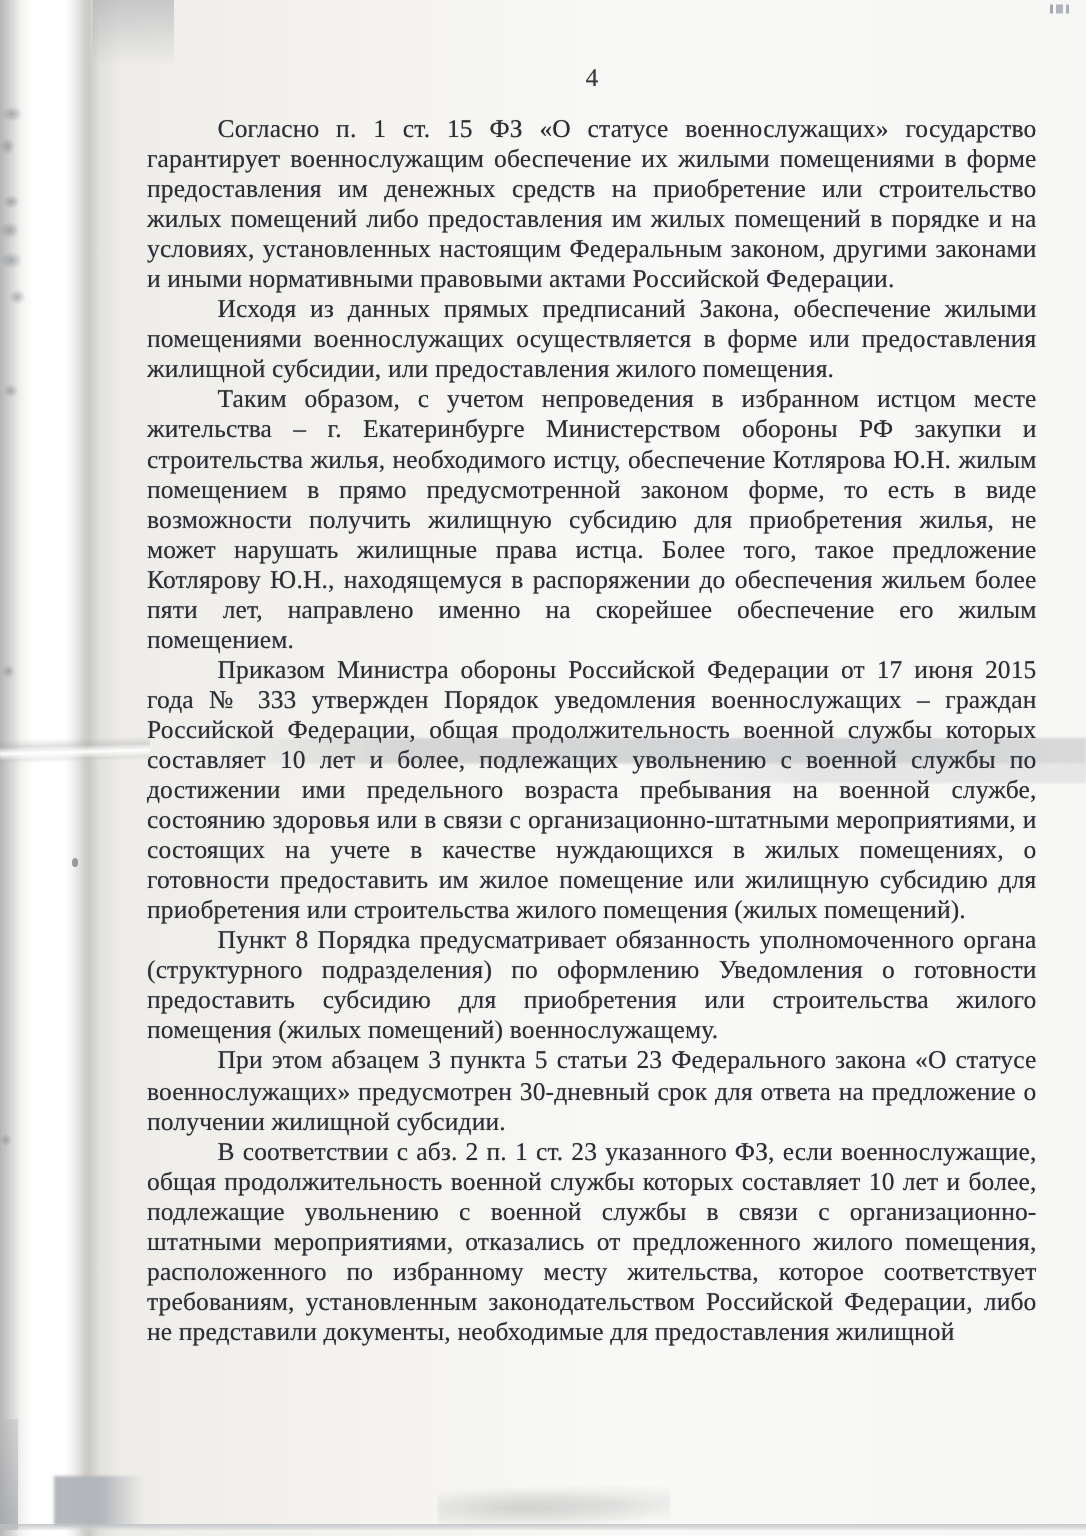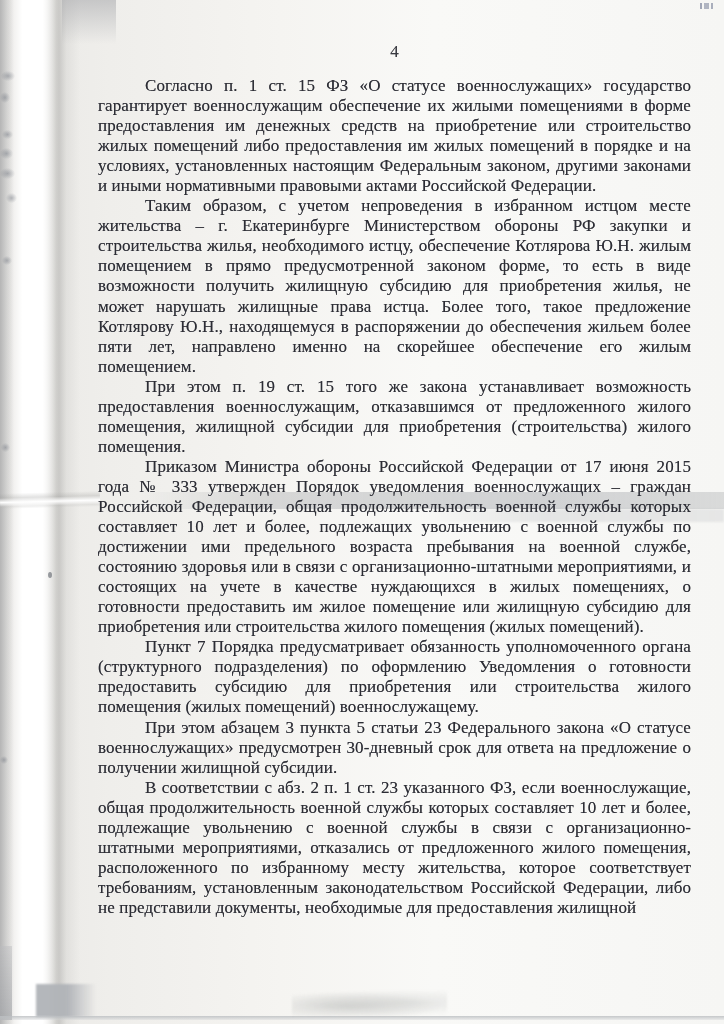--- a/index.html
+++ b/index.html
@@ -115,21 +115,21 @@
   <div class="artifact blob b6"></div>
   <div class="artifact blob b7"></div>
   <div class="artifact blob b8"></div>
   <div class="artifact blob b9"></div>
   <div class="artifact speck"></div>
 
   <div class="page-number">4</div>
 
   <div class="text-block">
     <p>Согласно п. 1 ст. 15 ФЗ «О статусе военнослужащих» государство гарантирует военнослужащим обеспечение их жилыми помещениями в форме предоставления им денежных средств на приобретение или строительство жилых помещений либо предоставления им жилых помещений в порядке и на условиях, установленных настоящим Федеральным законом, другими законами и иными нормативными правовыми актами Российской Федерации.</p>
+    <p>Исходя из данных прямых предписаний Закона, обеспечение жилыми помещениями военнослужащих осуществляется в форме или предоставления жилищной субсидии, или предоставления жилого помещения.</p>
     <p>Таким образом, с учетом непроведения в избранном истцом месте жительства – г. Екатеринбурге Министерством обороны РФ закупки и строительства жилья, необходимого истцу, обеспечение Котлярова Ю.Н. жилым помещением в прямо предусмотренной законом форме, то есть в виде возможности получить жилищную субсидию для приобретения жилья, не может нарушать жилищные права истца. Более того, такое предложение Котлярову Ю.Н., находящемуся в распоряжении до обеспечения жильем более пяти лет, направлено именно на скорейшее обеспечение его жилым помещением.</p>
-    <p>При этом п. 19 ст. 15 того же закона устанавливает возможность предоставления военнослужащим, отказавшимся от предложенного жилого помещения, жилищной субсидии для приобретения (строительства) жилого помещения.</p>
     <p>Приказом Министра обороны Российской Федерации от 17 июня 2015 года № 333 утвержден Порядок уведомления военнослужащих – граждан Российской Федерации, общая продолжительность военной службы которых составляет 10 лет и более, подлежащих увольнению с военной службы по достижении ими предельного возраста пребывания на военной службе, состоянию здоровья или в связи с организационно-штатными мероприятиями, и состоящих на учете в качестве нуждающихся в жилых помещениях, о готовности предоставить им жилое помещение или жилищную субсидию для приобретения или строительства жилого помещения (жилых помещений).</p>
-    <p>Пункт 7 Порядка предусматривает обязанность уполномоченного органа (структурного подразделения) по оформлению Уведомления о готовности предоставить субсидию для приобретения или строительства жилого помещения (жилых помещений) военнослужащему.</p>
+    <p>Пункт 8 Порядка предусматривает обязанность уполномоченного органа (структурного подразделения) по оформлению Уведомления о готовности предоставить субсидию для приобретения или строительства жилого помещения (жилых помещений) военнослужащему.</p>
     <p>При этом абзацем 3 пункта 5 статьи 23 Федерального закона «О статусе военнослужащих» предусмотрен 30-дневный срок для ответа на предложение о получении жилищной субсидии.</p>
     <p>В соответствии с абз. 2 п. 1 ст. 23 указанного ФЗ, если военнослужащие, общая продолжительность военной службы которых составляет 10 лет и более, подлежащие увольнению с военной службы в связи с организационно-штатными мероприятиями, отказались от предложенного жилого помещения, расположенного по избранному месту жительства, которое соответствует требованиям, установленным законодательством Российской Федерации, либо не представили документы, необходимые для предоставления жилищной</p>
   </div>
 
 </div>
 
 </body></html>

